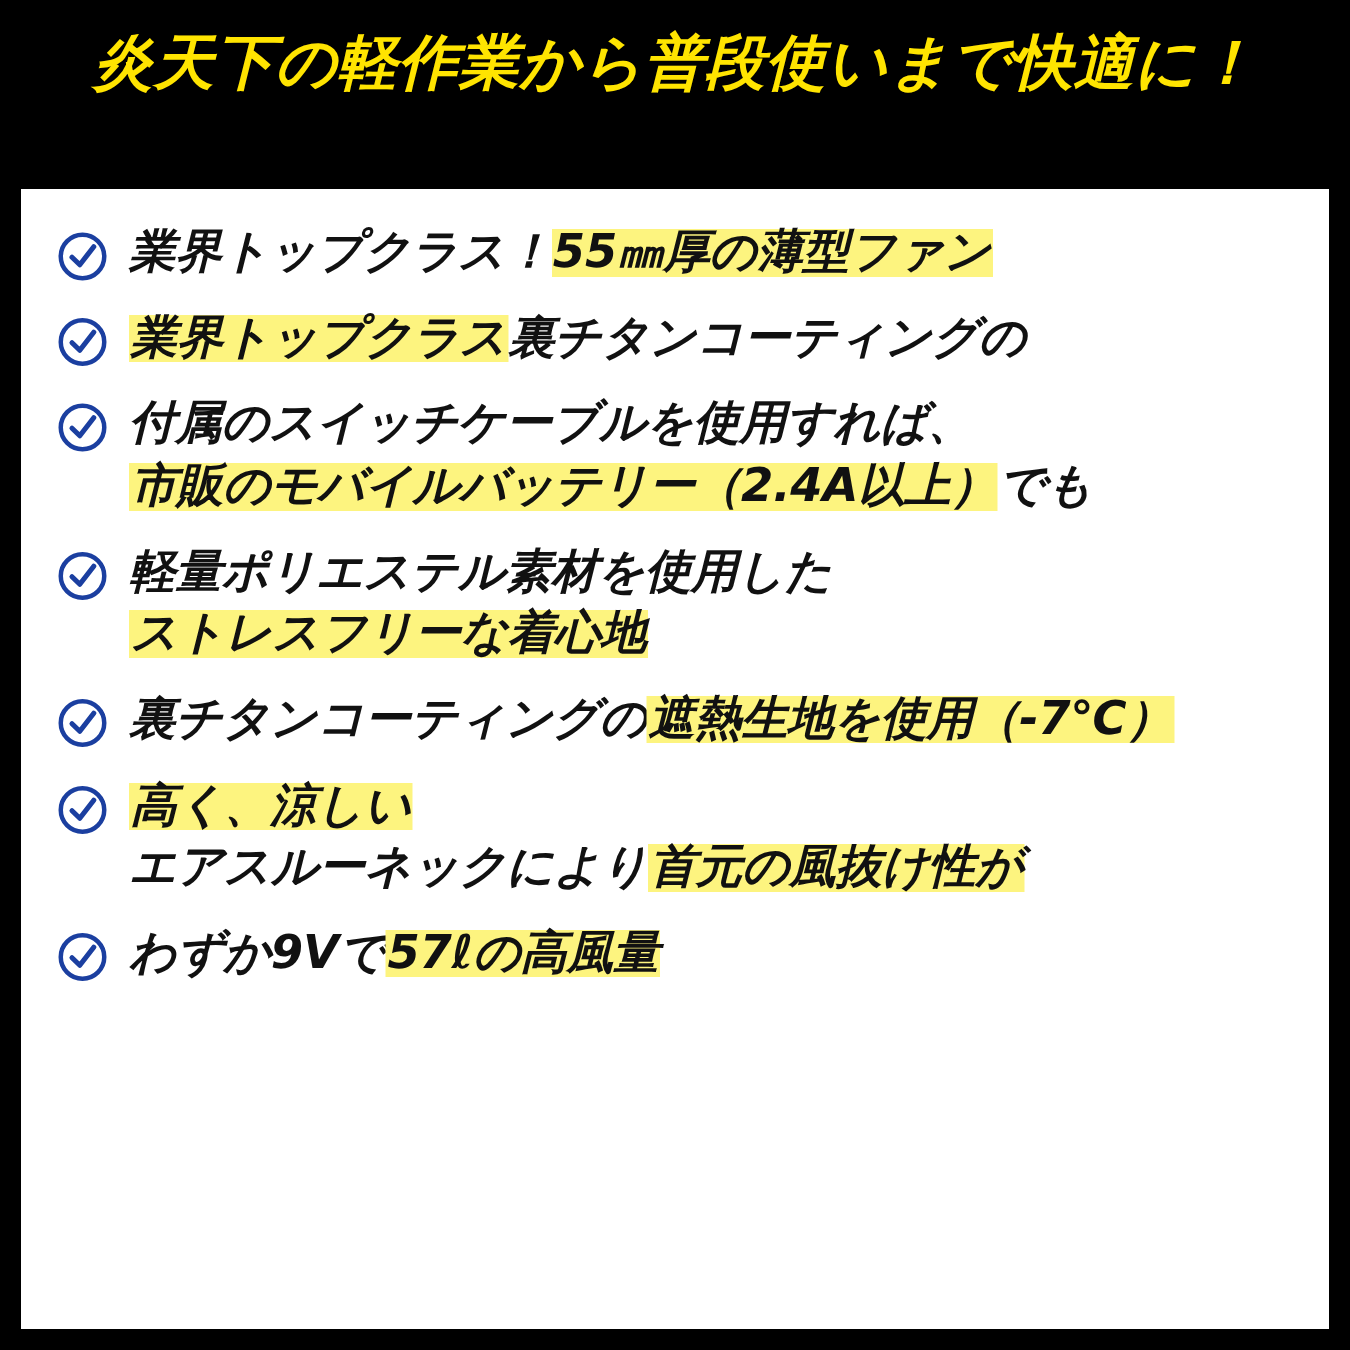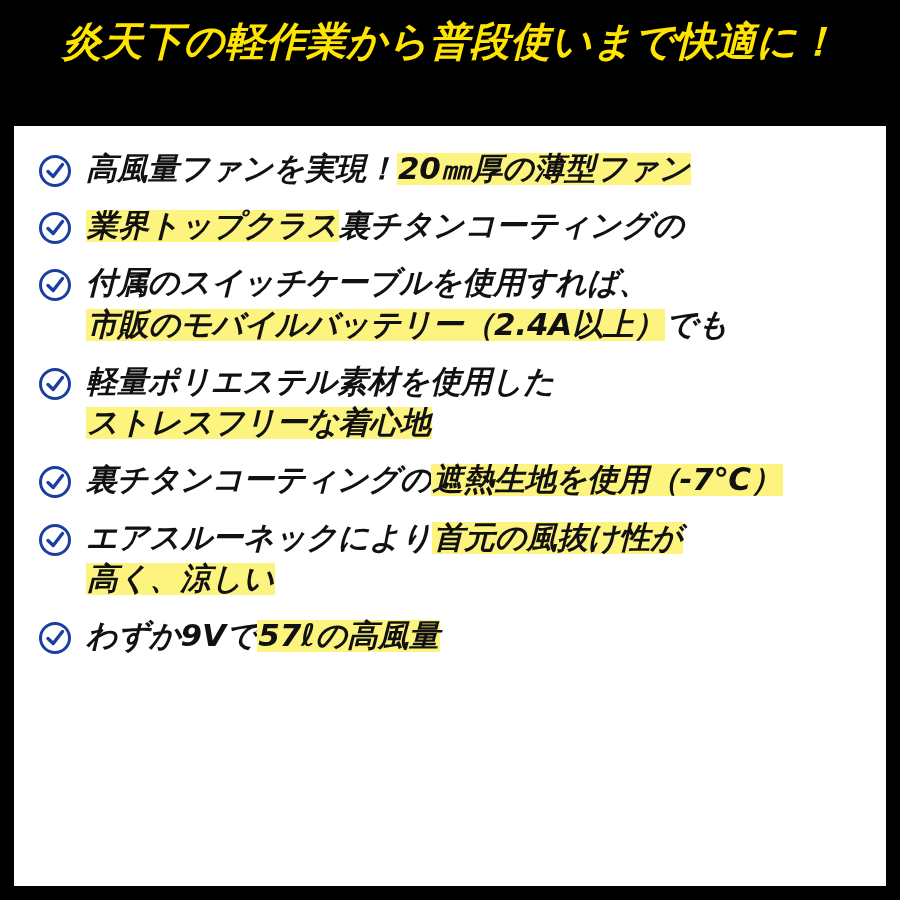--- a/index.html
+++ b/index.html
@@ -89,21 +89,21 @@
 
   <div id="feature-list">
       <div class="feature-item">
         <span class="check-icon">
           <svg width="34" height="34" viewBox="0 0 34 34" aria-hidden="true">
             <circle cx="17" cy="17" r="14.5" fill="none" stroke="#1b3fa0" stroke-width="3"></circle>
             <path d="M10 17.5 L15.2 22.5 L24.5 10.5" fill="none" stroke="#1b3fa0" stroke-width="3.4" stroke-linecap="round" stroke-linejoin="round"></path>
           </svg>
         </span>
         <div class="feature-text">
-          <span class="line"><span>高風量ファンを実現！</span><span class="hl">20㎜厚の薄型ファン</span></span>
+          <span class="line"><span>業界トップクラス！</span><span class="hl">55㎜厚の薄型ファン</span></span>
         </div>
       </div>
       <div class="feature-item">
         <span class="check-icon">
           <svg width="34" height="34" viewBox="0 0 34 34" aria-hidden="true">
             <circle cx="17" cy="17" r="14.5" fill="none" stroke="#1b3fa0" stroke-width="3"></circle>
             <path d="M10 17.5 L15.2 22.5 L24.5 10.5" fill="none" stroke="#1b3fa0" stroke-width="3.4" stroke-linecap="round" stroke-linejoin="round"></path>
           </svg>
         </span>
         <div class="feature-text">
@@ -146,22 +146,22 @@
         </div>
       </div>
       <div class="feature-item">
         <span class="check-icon">
           <svg width="34" height="34" viewBox="0 0 34 34" aria-hidden="true">
             <circle cx="17" cy="17" r="14.5" fill="none" stroke="#1b3fa0" stroke-width="3"></circle>
             <path d="M10 17.5 L15.2 22.5 L24.5 10.5" fill="none" stroke="#1b3fa0" stroke-width="3.4" stroke-linecap="round" stroke-linejoin="round"></path>
           </svg>
         </span>
         <div class="feature-text">
+          <span class="line"><span class="hl">高く、涼しい</span></span>
           <span class="line"><span>エアスルーネックにより</span><span class="hl">首元の風抜け性が</span></span>
-          <span class="line"><span class="hl">高く、涼しい</span></span>
         </div>
       </div>
       <div class="feature-item">
         <span class="check-icon">
           <svg width="34" height="34" viewBox="0 0 34 34" aria-hidden="true">
             <circle cx="17" cy="17" r="14.5" fill="none" stroke="#1b3fa0" stroke-width="3"></circle>
             <path d="M10 17.5 L15.2 22.5 L24.5 10.5" fill="none" stroke="#1b3fa0" stroke-width="3.4" stroke-linecap="round" stroke-linejoin="round"></path>
           </svg>
         </span>
         <div class="feature-text">

